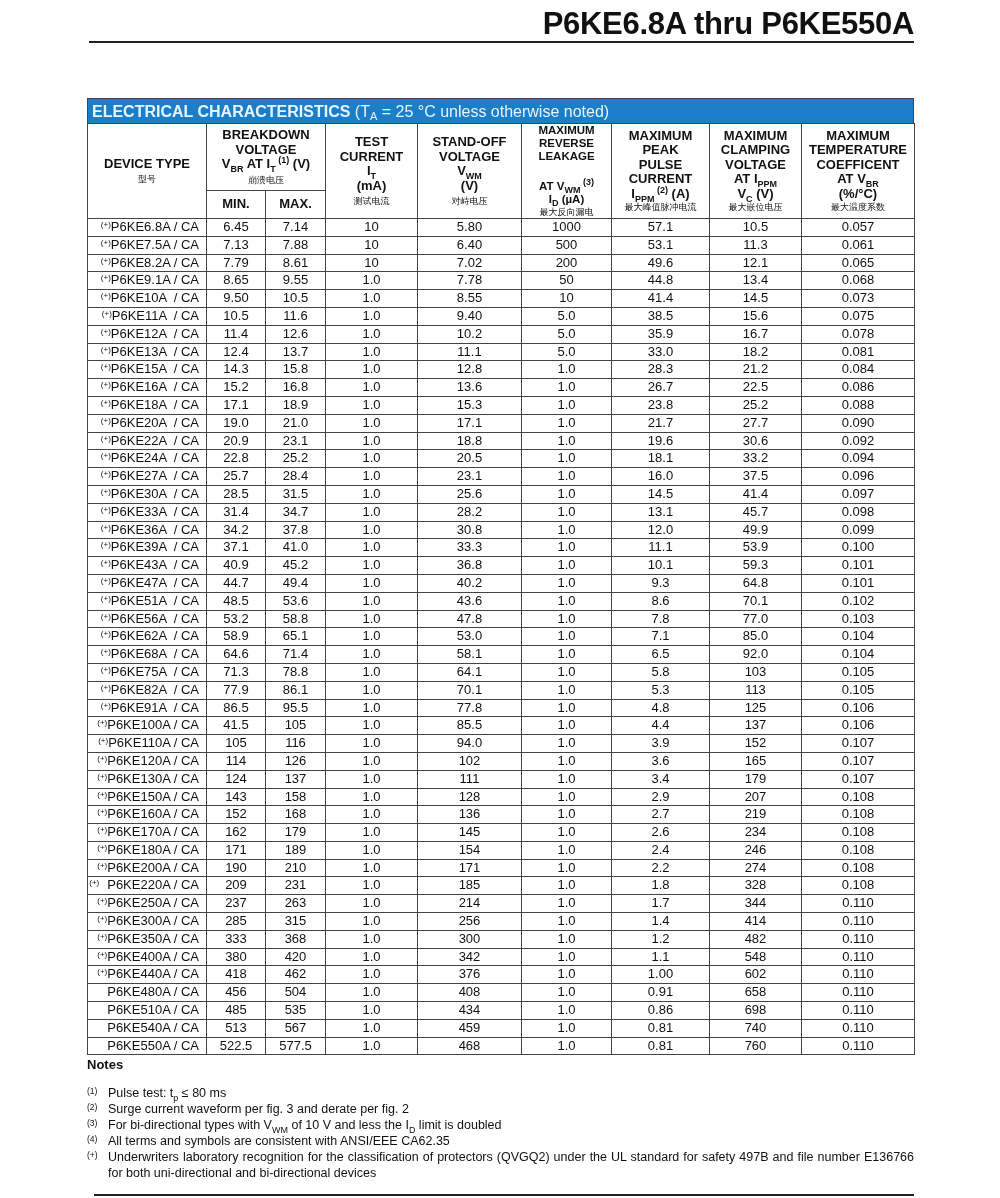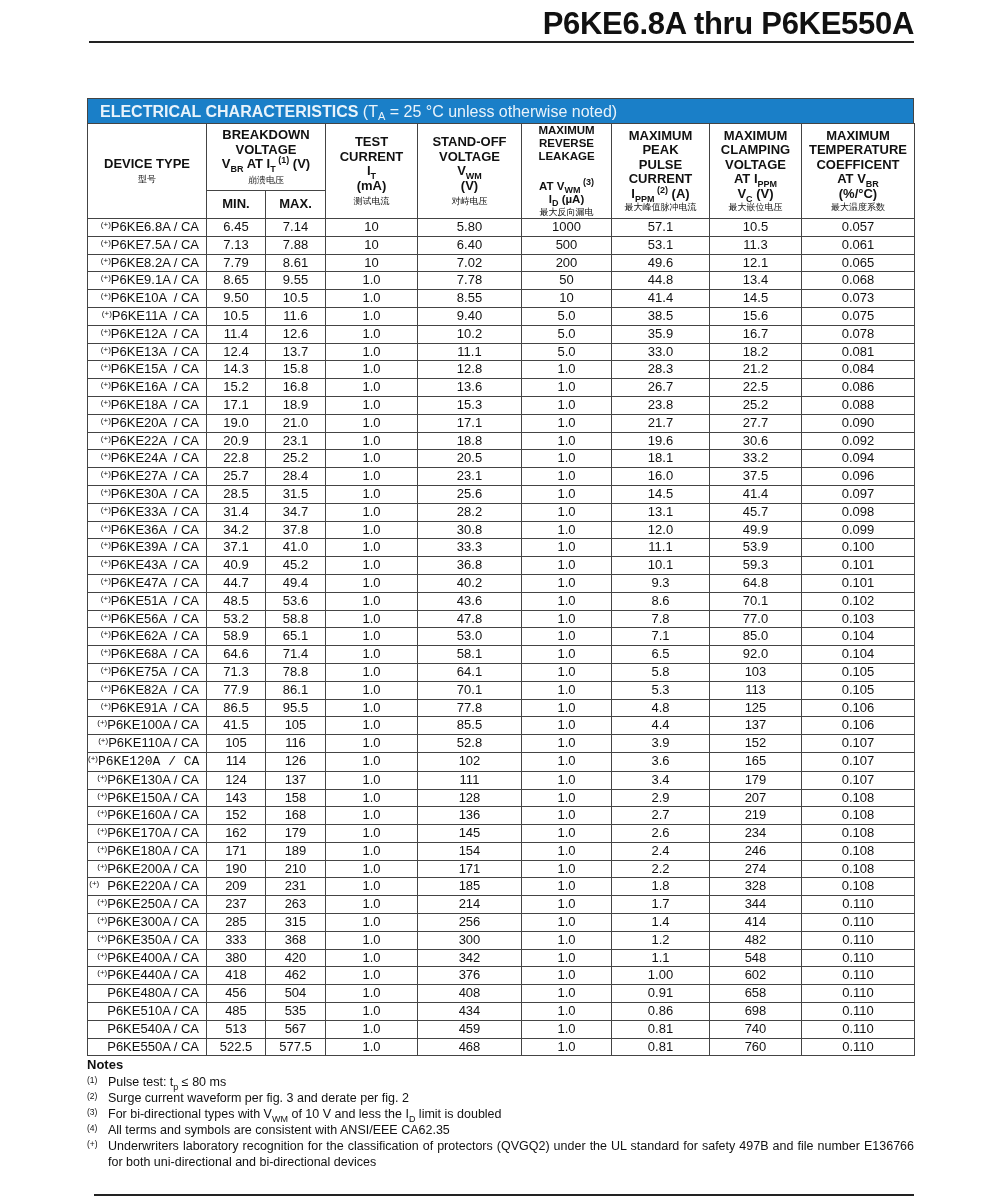--- a/index.html
+++ b/index.html
@@ -1,34 +1,34 @@
 <!DOCTYPE html>
 <html><head>
 <meta charset="utf-8">
 <style>
   html, body { margin: 0; padding: 0; background: #ffffff; }
   body { width: 1000px; height: 1198px; position: relative; font-family: "Liberation Sans", sans-serif; color: #111; overflow: hidden; }
   .doc-title { position: absolute; right: 86px; top: 6px; font-size: 31px; font-weight: bold; letter-spacing: -0.3px; }
   .rule-top { position: absolute; left: 89px; right: 86px; top: 41px; height: 2px; background: #222; }
   .rule-bottom { position: absolute; left: 94px; right: 86px; top: 1194px; height: 2px; background: #222; }
   .table-wrap { position: absolute; left: 87px; top: 98px; width: 827px; }
-  .banner { background: #1a7fc8; color: #e9f3fb; font-size: 16px; height: 25px; line-height: 26px; padding-left: 12px; border: 1px solid #444; border-bottom: none; box-sizing: border-box; }
+  .banner { background: #1a7fc8; color: #e9f3fb; font-size: 16px; height: 25px; line-height: 26px; padding-left: 4px; border: 1px solid #444; border-bottom: none; box-sizing: border-box; }
   .banner b { font-weight: bold; }
   .banner sub { font-size: 11px; vertical-align: -3px; line-height: 0; }
   table { border-collapse: collapse; width: 827px; table-layout: fixed; }
   th, td { border: 1px solid #444; text-align: center; padding: 0; }
   th { font-weight: bold; font-size: 13px; line-height: 14.5px; vertical-align: middle; }
   th .cn { display: block; font-weight: normal; font-size: 9px; line-height: 12px; margin-top: 2px; }
   th sub, th sup { font-size: 9px; line-height: 0; }
   th.minmax { height: 26px; font-size: 13px; }
   td { font-size: 13px; height: 16.8px; line-height: 16.8px; }
   td.dev { text-align: right; padding-right: 7px; white-space: nowrap; }
   td.dev sup { font-size: 8px; line-height: 0; vertical-align: 4px; }
   .notes { position: absolute; left: 87px; top: 1057px; width: 827px; font-size: 12.5px; line-height: 16px; }
-  .notes .notes-head { font-weight: bold; font-size: 13px; margin-bottom: 1px; }
+  .notes .notes-head { font-weight: bold; font-size: 13px; margin-bottom: 12px; }
   .note { display: flex; }
   .note .mk { width: 21px; flex: none; font-size: 8.5px; vertical-align: top; line-height: 12px; }
   .note .tx { flex: 1; text-align: justify; }
   .note sub { font-size: 9px; line-height: 0; }
 </style>
 </head>
 <body>
 
 <div class="doc-title">P6KE6.8A thru P6KE550A</div>
 <div class="rule-top"></div>
@@ -431,28 +431,28 @@
           <td>1.0</td>
           <td>4.4</td>
           <td>137</td>
           <td>0.106</td>
         </tr>
         <tr>
           <td class="dev"><sup>(+)</sup><span style="white-space: pre;">P6KE110A / CA</span></td>
           <td>105</td>
           <td>116</td>
           <td>1.0</td>
-          <td>52.8</td>
+          <td>94.0</td>
           <td>1.0</td>
           <td>3.9</td>
           <td>152</td>
           <td>0.107</td>
         </tr>
         <tr>
-          <td class="dev"><sup>(+)</sup><span style="white-space: pre; font-family: Liberation Mono, monospace;">P6KE120A / CA</span></td>
+          <td class="dev"><sup>(+)</sup><span style="white-space: pre;">P6KE120A / CA</span></td>
           <td>114</td>
           <td>126</td>
           <td>1.0</td>
           <td>102</td>
           <td>1.0</td>
           <td>3.6</td>
           <td>165</td>
           <td>0.107</td>
         </tr>
         <tr>

